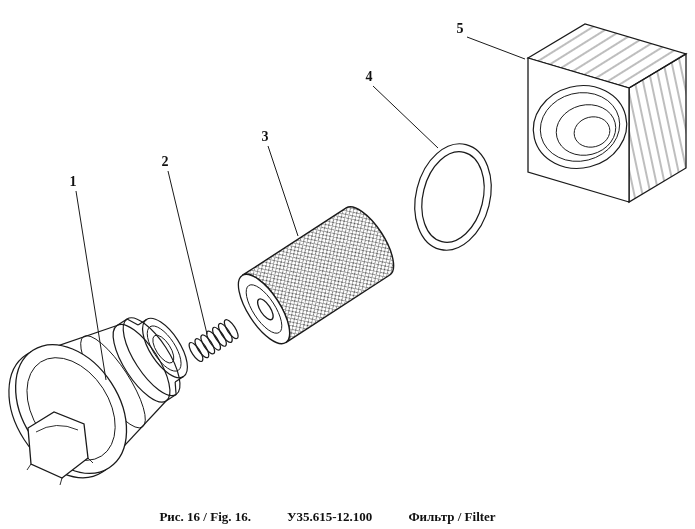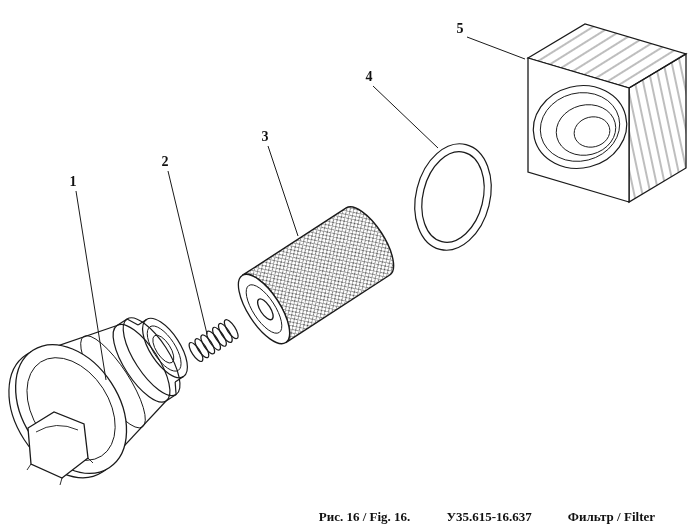--- a/index.html
+++ b/index.html
@@ -10,21 +10,21 @@
   svg .thin{stroke:#1a1a1a;fill:none;stroke-width:0.9;}
   svg .leader{stroke:#1a1a1a;fill:none;stroke-width:1;}
   svg .wfill{fill:#ffffff;stroke:#1a1a1a;stroke-width:1.3;}
   svg .meshfill{fill:url(#mesh);stroke:#1a1a1a;stroke-width:1.4;}
   svg .grainA{fill:url(#grainA);stroke:#1a1a1a;stroke-width:1.3;}
   svg .grainB{fill:url(#grainB);stroke:#1a1a1a;stroke-width:1.3;}
   svg .facefill{fill:#ffffff;stroke:#1a1a1a;stroke-width:1.3;}
   svg text.callout{fill:#111;stroke:none;font-family:"Liberation Serif",serif;
         font-weight:bold;font-size:14px;text-anchor:middle;}
   .caption{position:absolute;left:0;right:40px;bottom:4px;display:flex;
-        justify-content:flex-end;gap:36px;font-weight:bold;font-size:13px;color:#111;}
+        justify-content:center;gap:36px;font-weight:bold;font-size:13px;color:#111;}
 </style>
 </head>
 <body>
 
 <div class="page">
 
   <svg class="diagram" width="695" height="529" viewBox="0 0 695 529">
     <defs>
       <pattern id="mesh" width="5" height="5" patternUnits="userSpaceOnUse">
         <path d="M0 0L5 5M5 0L0 5" stroke="#222" stroke-width="0.6" fill="none"></path>
@@ -118,17 +118,17 @@
       <text class="callout" x="73" y="186">1</text>
       <text class="callout" x="165" y="166">2</text>
       <text class="callout" x="265" y="141">3</text>
       <text class="callout" x="369" y="81">4</text>
       <text class="callout" x="460" y="33">5</text>
     </g>
   </svg>
 
   <div class="caption">
     <span>Рис. 16 / Fig. 16.</span>
-    <span>У35.615-16.637</span>
+    <span>У35.615-12.100</span>
     <span>Фильтр / Filter</span>
   </div>
 
 </div>
 
 </body></html>

